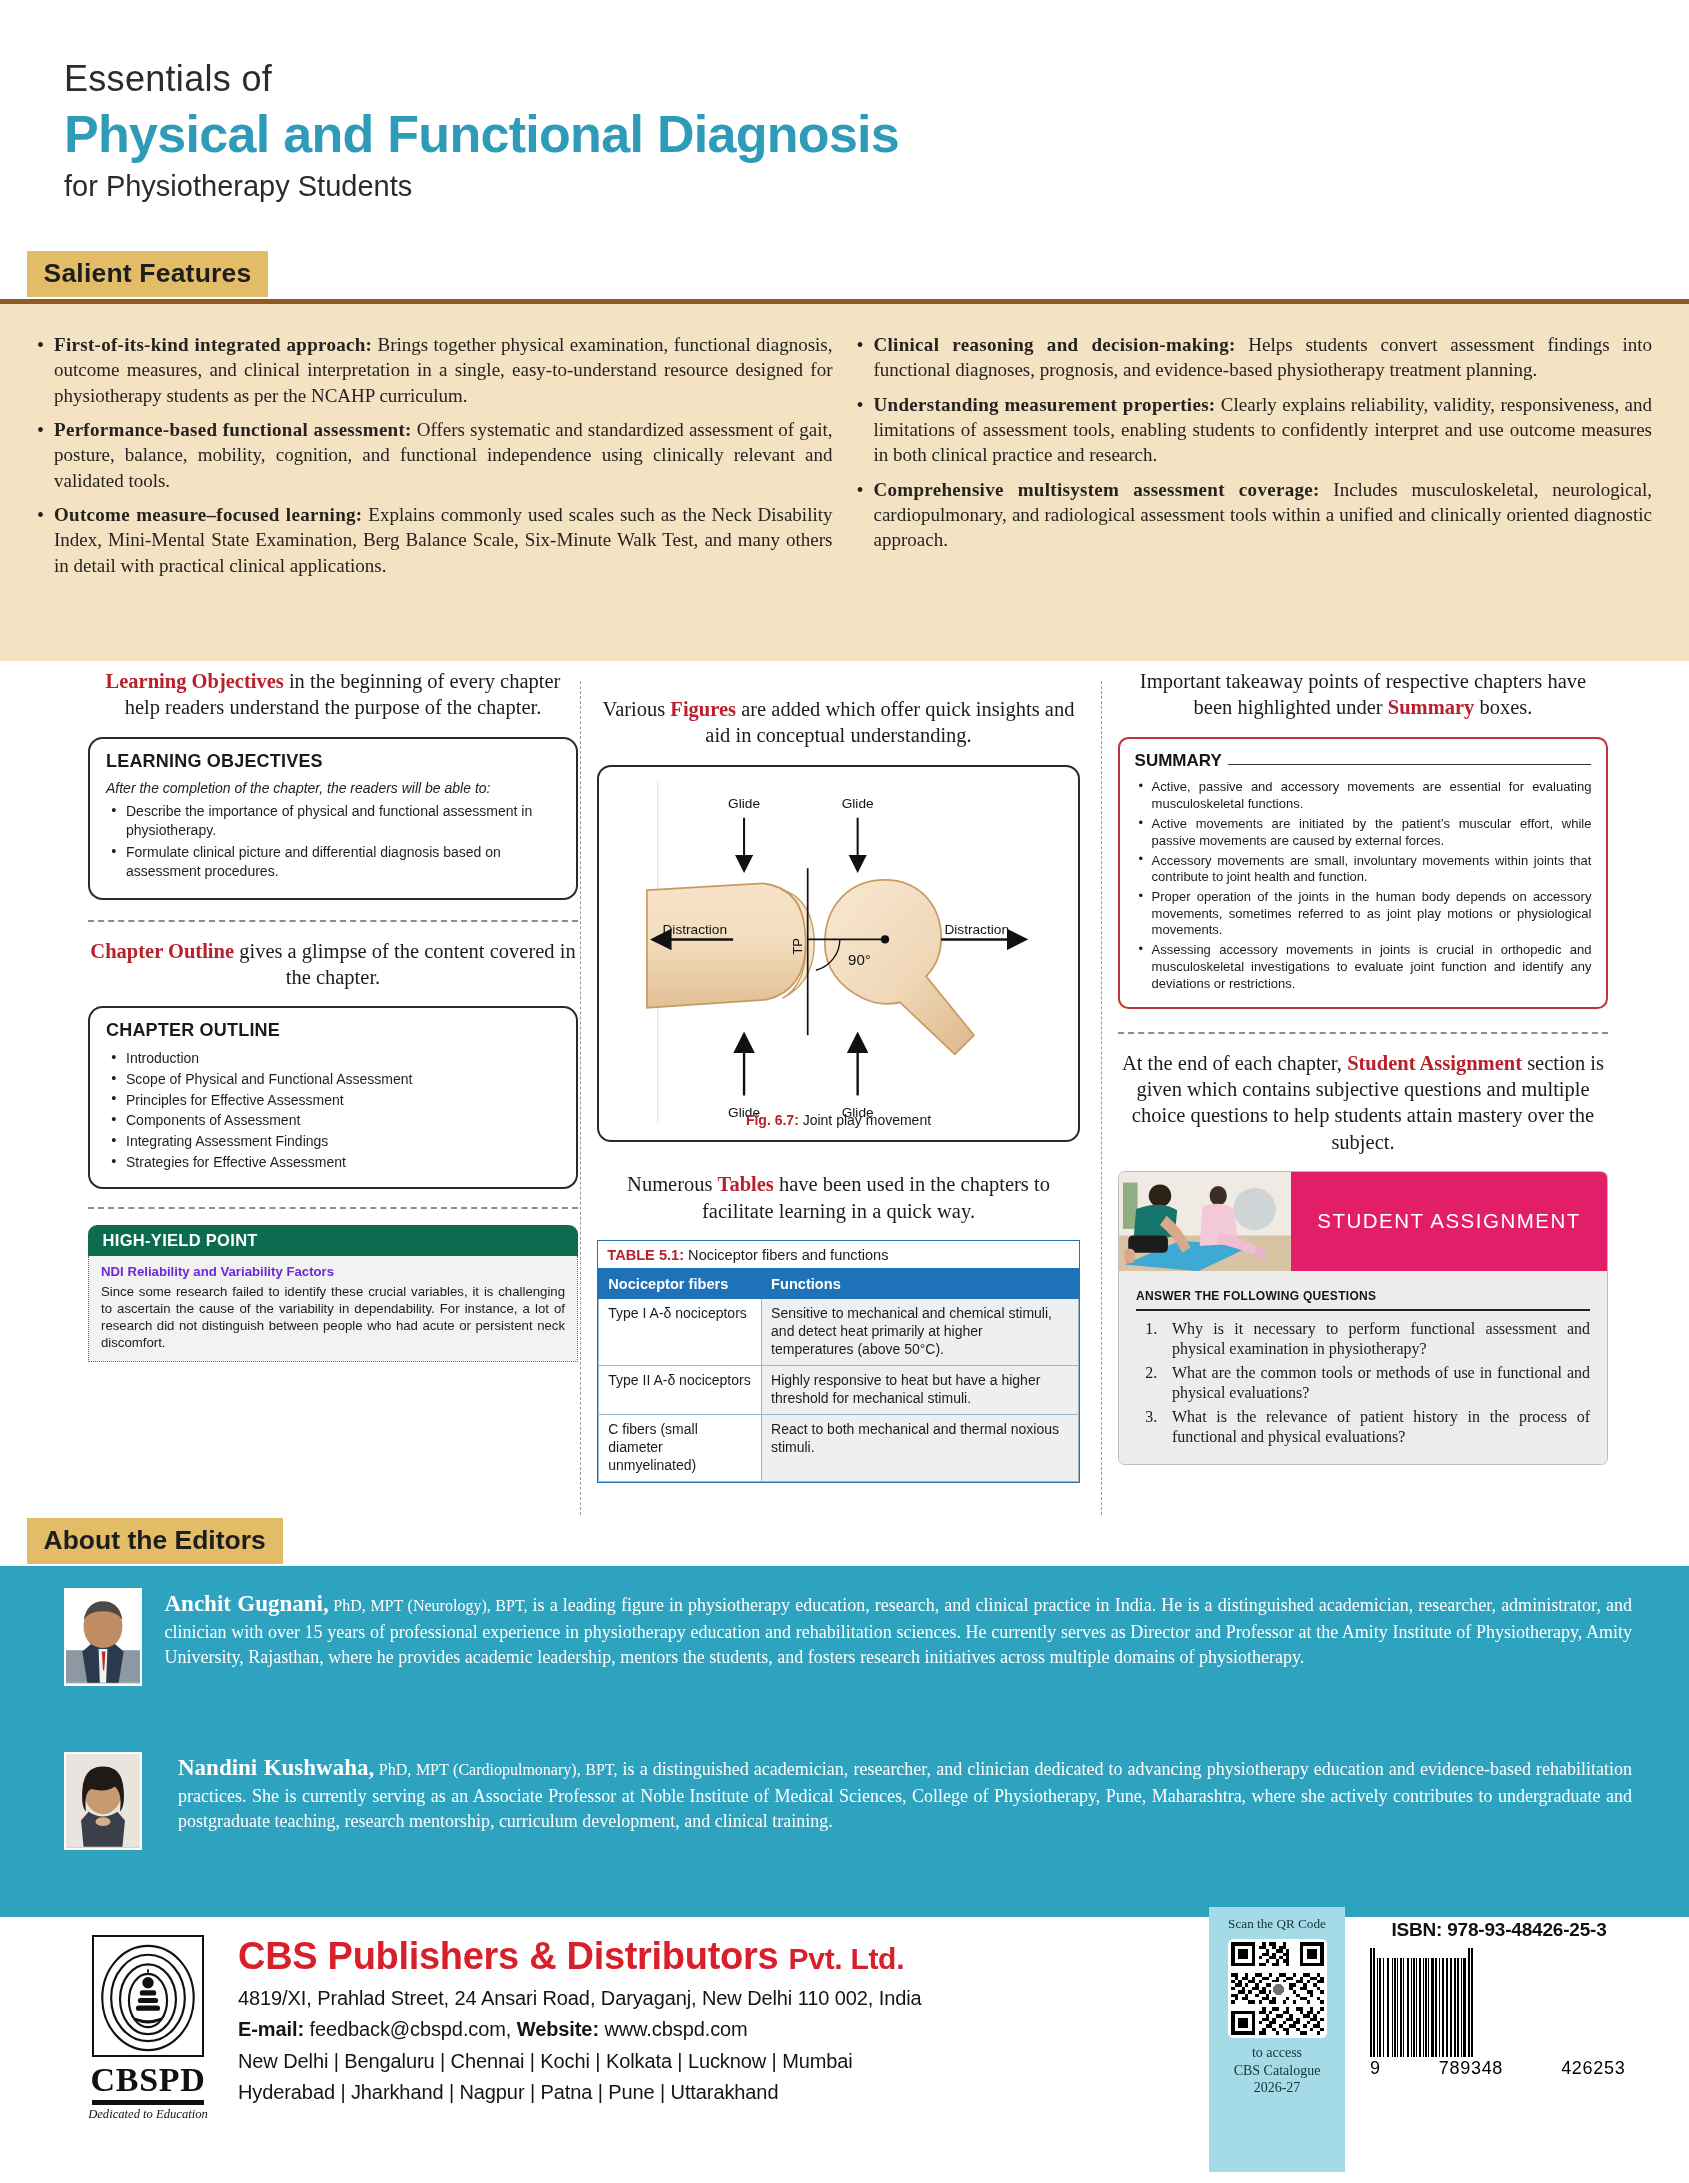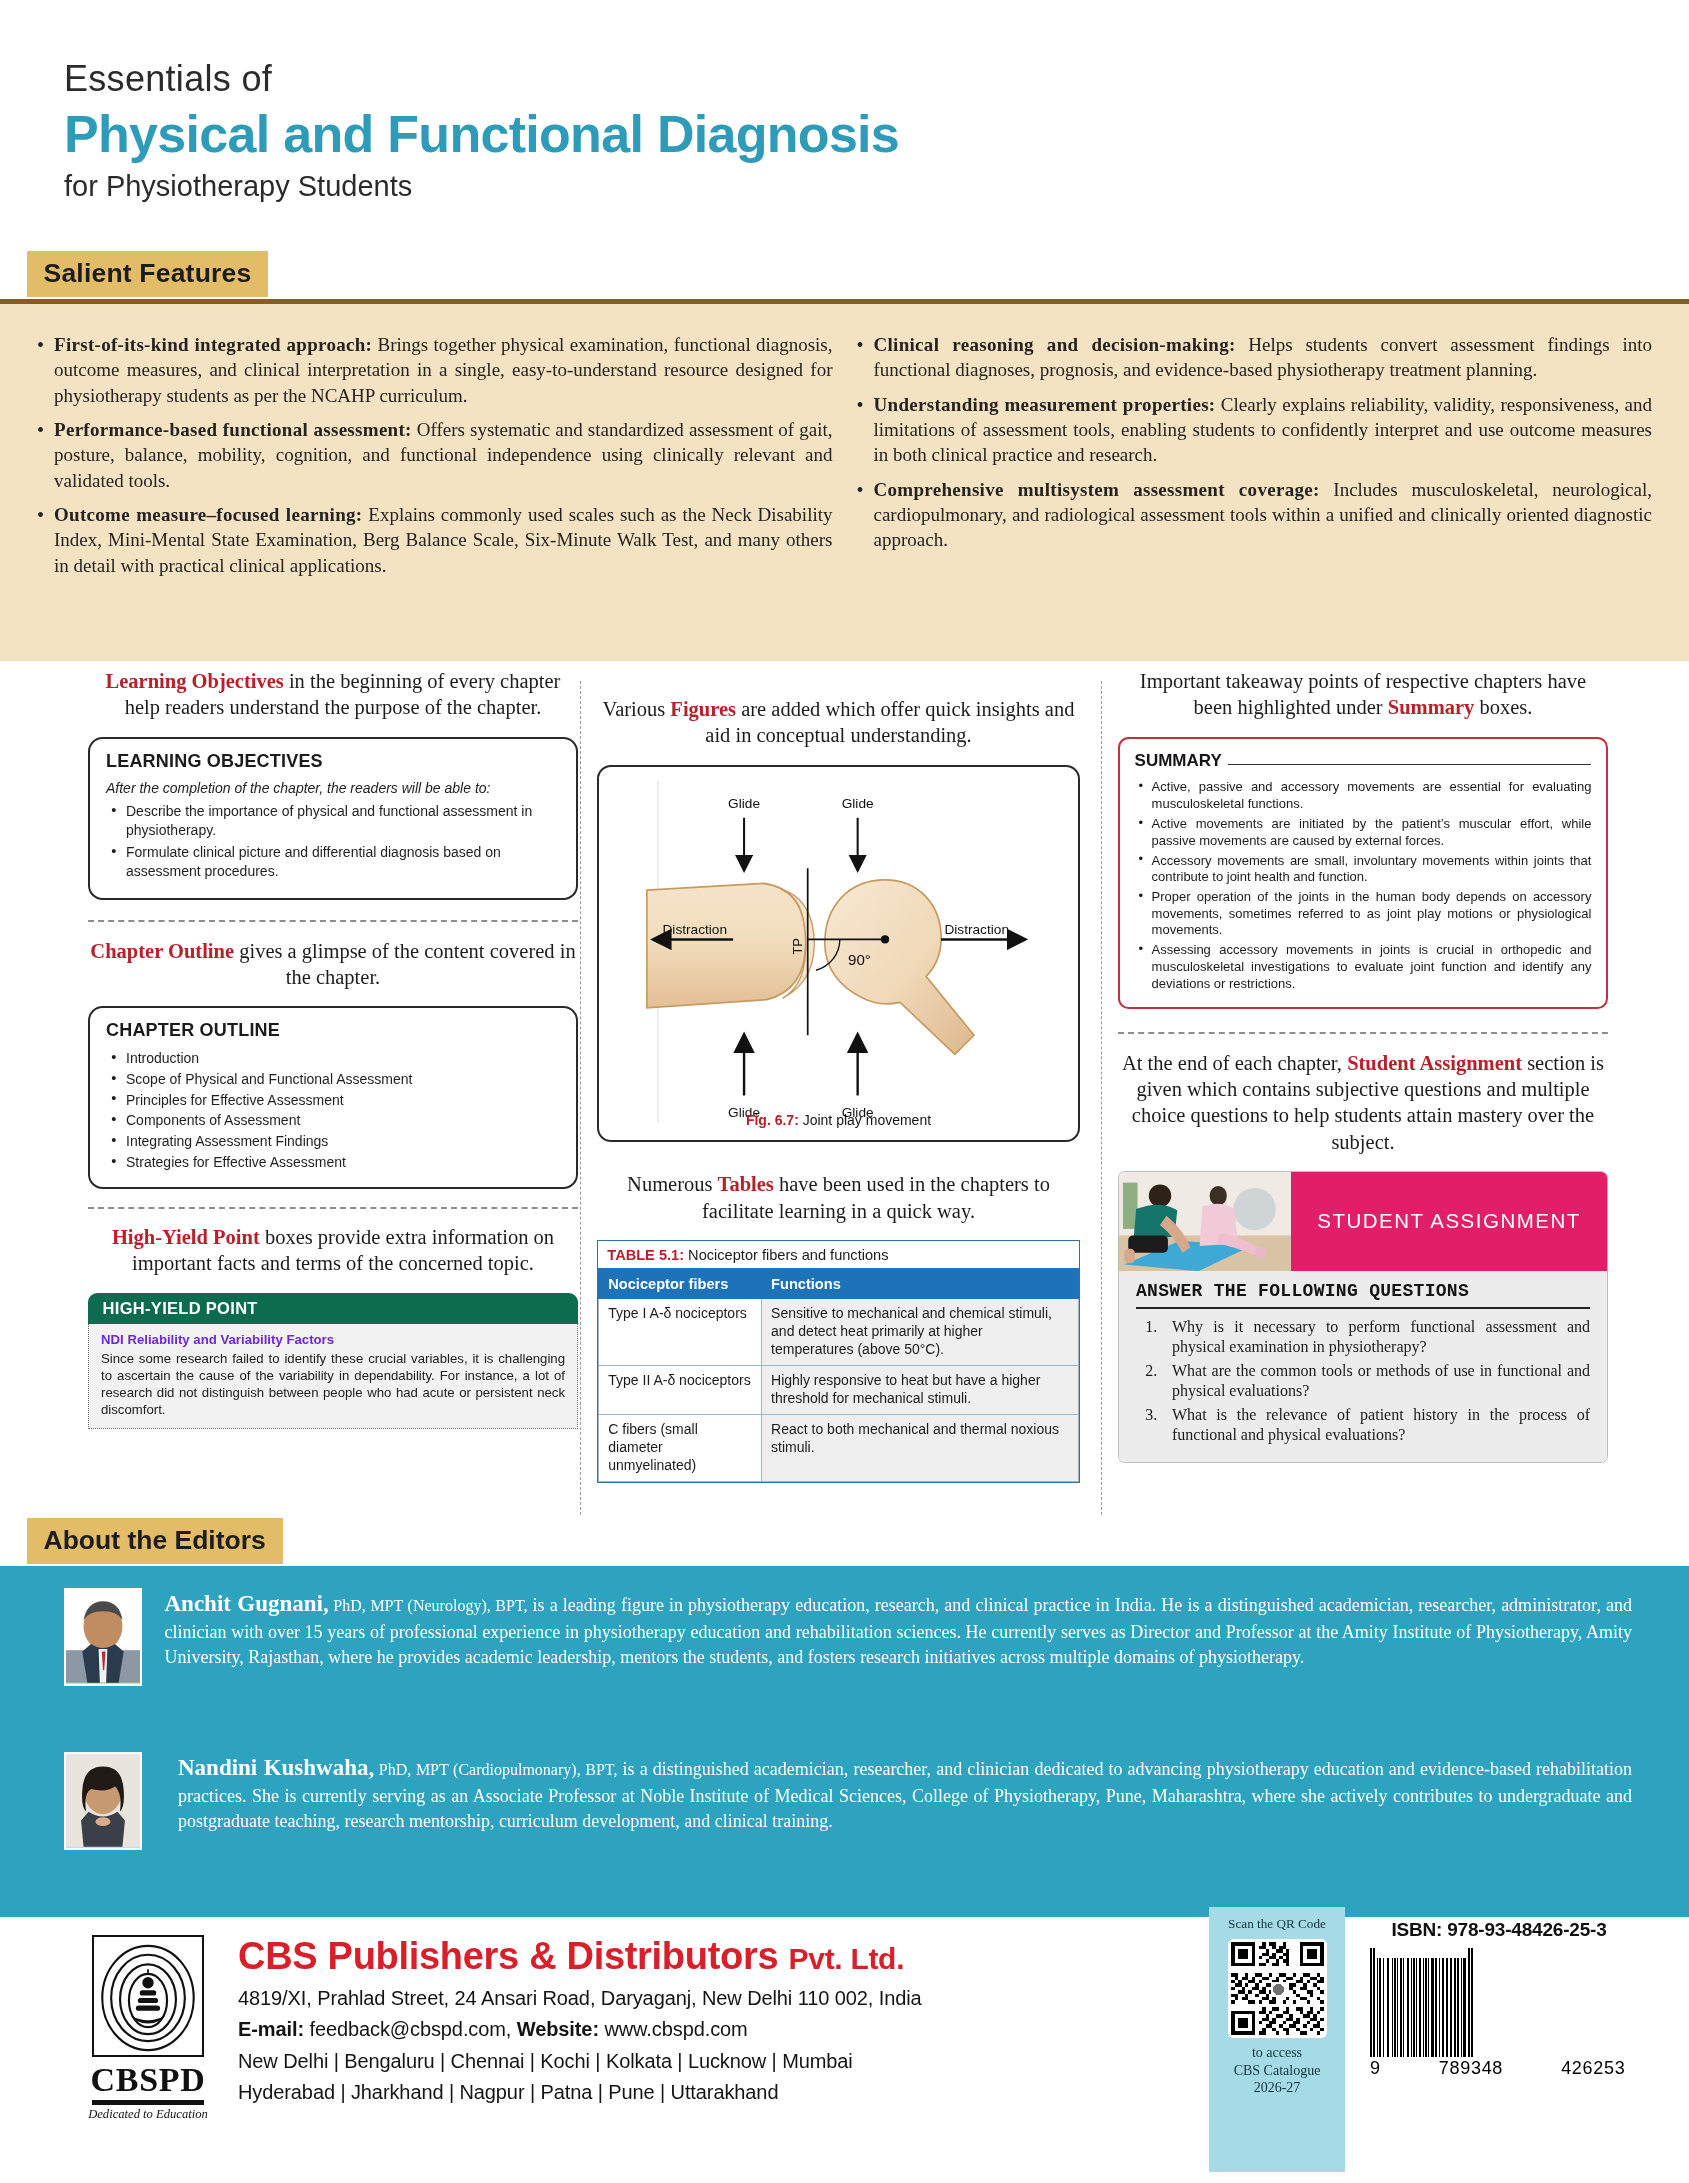--- a/index.html
+++ b/index.html
@@ -163,22 +163,22 @@
   .sabox { border: 1.3px solid #bdbdbd; border-radius: 6.6px; overflow: hidden; background:#fff; }
   .sa-top { display: flex; height: 99px; }
   .sa-photo { width: 172px; position: relative; overflow: hidden; background:#dfe6e6; }
   .sa-title {
     flex: 1; background: #e31e68; color: #fff; display: flex;
     align-items: center; justify-content: center;
     font-family: "Liberation Sans", sans-serif; font-size: 20.5px; letter-spacing: 1.5px;
   }
   .sa-body { background: #ececec; padding: 10.6px 17px 12px 17px; }
   .sa-h {
-    font-family: Liberation Mono, monospace; font-weight: 700;
-    font-size: 18px; color: #141414; letter-spacing: 0.3px;
+    font-family: Liberation Sans, sans-serif; font-weight: 700;
+    font-size: 12px; color: #141414; letter-spacing: 0.3px; margin-top: 8px;
   }
   .sa-rule { border-top: 2px solid #222; margin: 5.3px 0 8px 0; }
   .sa-list { list-style: none; counter-reset: q; }
   .sa-list li {
     position: relative; padding-left: 36px; font-size: 16px; line-height: 1.24;
     color: #1b1b1b; margin-bottom: 4.6px; text-align: justify;
     font-family: "Liberation Serif", serif;
   }
   .sa-list li::before {
     counter-increment: q; content: counter(q) ".";
@@ -332,23 +332,20 @@
             <li>Scope of Physical and Functional Assessment</li>
             <li>Principles for Effective Assessment</li>
             <li>Components of Assessment</li>
             <li>Integrating Assessment Findings</li>
             <li>Strategies for Effective Assessment</li>
           </ul>
       </div>
 
       <div class="hdash" style="margin-top:18.5px;"></div>
 
-      <div class="caption" style="margin-top:14.6px;">
-        <span class="hl">High-Yield Point</span><span> boxes provide extra information on important facts and terms of the concerned topic.</span>
-      </div>
 
       <div class="hy-wrap" style="margin-top:16px;">
         <div class="hy-head">HIGH-YIELD POINT</div>
         <div class="hy-body">
           <div class="hy-title">NDI Reliability and Variability Factors</div>
           <div class="hy-text">Since some research failed to identify these crucial variables, it is challenging to ascertain the cause of the variability in dependability. For instance, a lot of research did not distinguish between people who had acute or persistent neck discomfort.</div>
         </div>
       </div>
     </div>
 

